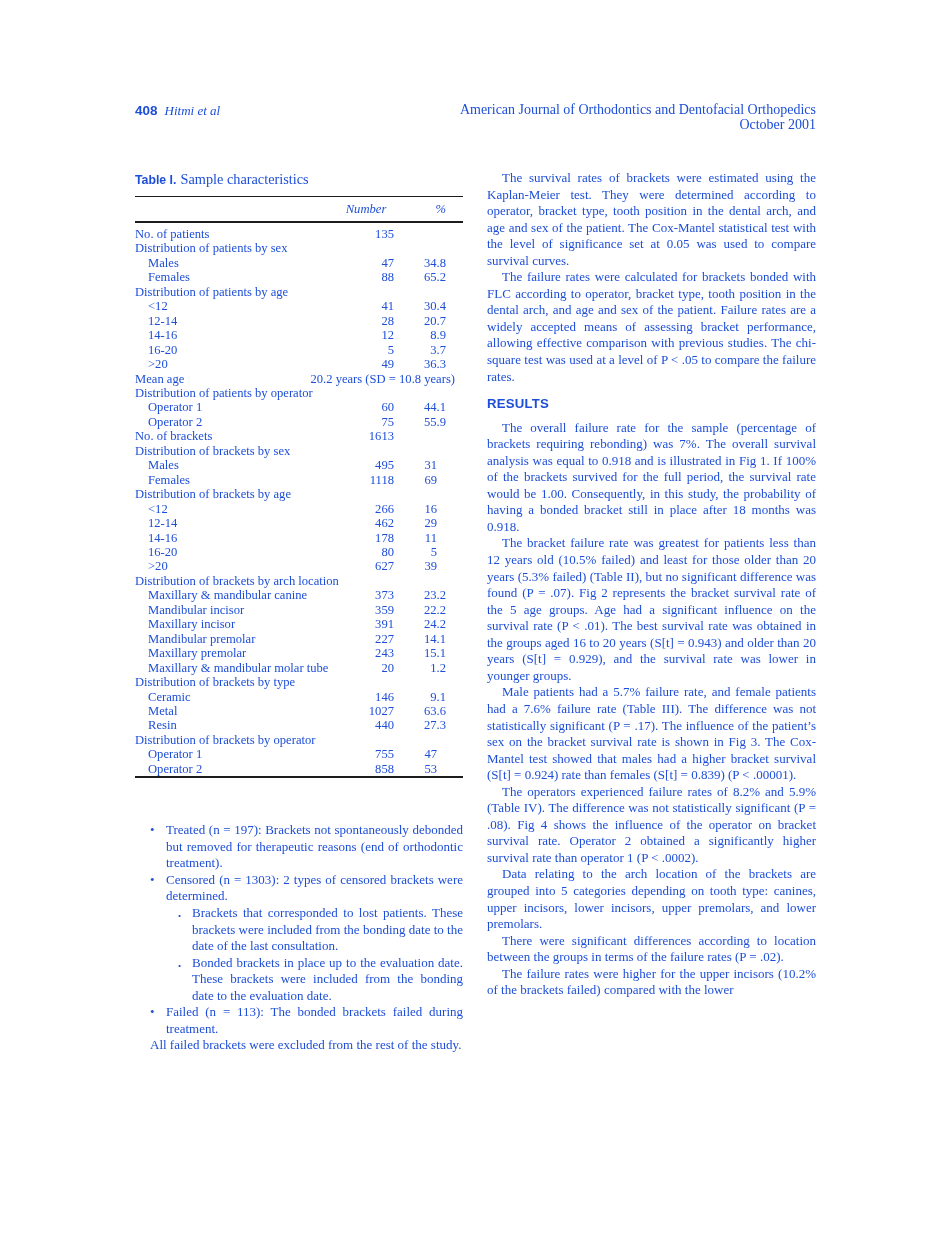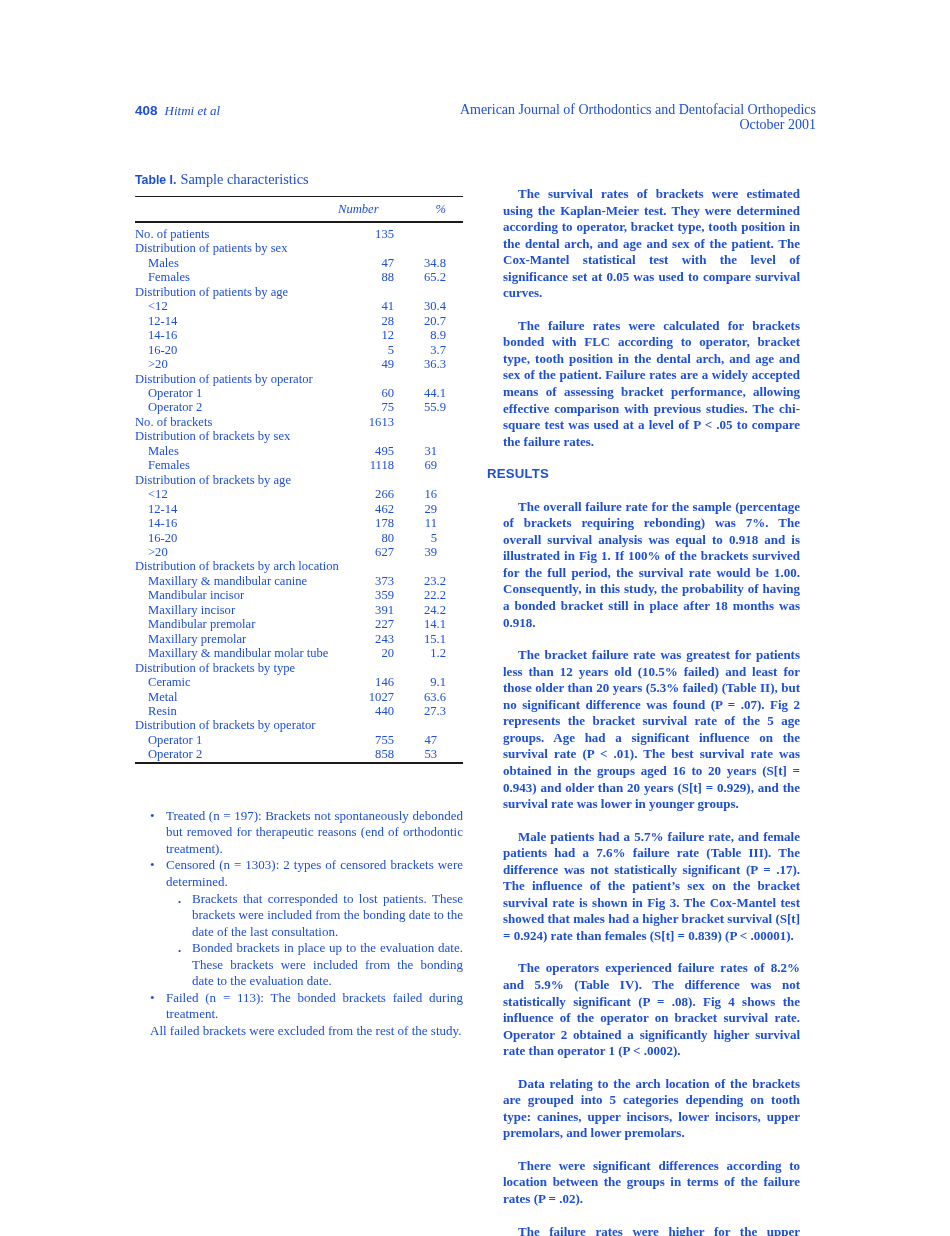--- a/index.html
+++ b/index.html
@@ -16,21 +16,21 @@
 
   
   .col-left{position:absolute;left:135px;top:170px;width:328px;}
   .caption{margin:0 0 8px 0;}
   .cap-label{font-family:Liberation Sans, sans-serif;font-weight:700;font-size:12.3px;}
   .cap-title{font-size:14.3px;}
 
   .stable{border-top:1px solid #1c1c1c;border-bottom:2px solid #1c1c1c;font-size:12.6px;}
   .thead{display:flex;border-bottom:2px solid #1c1c1c;padding:5px 17px 4px 0;font-style:italic;}
   .thead .hlabel{flex:1;}
-  .thead .hnum{width:56px;text-align:left;}
+  .thead .hnum{width:56px;text-align:center;}
   .thead .hpct{width:52px;text-align:right;}
   .tbody{padding:4px 0 0 0;}
   .trow{display:flex;padding-right:17px;line-height:14.45px;}
   .trow .tlabel{flex:1;white-space:nowrap;}
   .trow.ind .tlabel{padding-left:13px;}
   .trow .tnum{width:56px;text-align:right;white-space:nowrap;}
   .trow .tpct{width:52px;text-align:right;white-space:nowrap;}
   .trow .tpct.int{padding-right:9px;width:43px;}
   .trow.spanrow{padding-right:8px;}
   .trow .tspan{flex:1;text-align:right;white-space:nowrap;}
@@ -40,21 +40,21 @@
   .note{position:relative;margin:0;}
   .note.lvl1{padding-left:31px;}
   .note.lvl1 .marker{position:absolute;left:15px;}
   .note.lvl2{padding-left:57px;}
   .note.lvl2 .marker{position:absolute;left:43px;font-size:9px;top:3px;}
   .closing{margin:0;text-indent:15px;text-align:justify;font-size:13px;line-height:16.55px;}
 
   
   .col-right{position:absolute;left:487px;top:170px;width:329px;
              font-size:13px;line-height:16.55px;text-align:justify;}
-  .para{margin:16px;text-indent:15px;font-weight:bold;}
+  .para{margin:0;text-indent:15px;}
   .results-h{font-family:"Liberation Sans",sans-serif;font-weight:700;font-size:13.2px;
              letter-spacing:.2px;margin:11px 0 7px 0;text-align:left;}
 </style>
 </head>
 <body>
 
 <div class="page">
 
   <div class="rhead">
     <div class="rhead-left">
@@ -121,20 +121,24 @@
           </div>
           <div class="trow ind">
             <span class="tlabel">16-20</span>
             <span class="tnum">5</span>
             <span class="tpct">3.7</span>
           </div>
           <div class="trow ind">
             <span class="tlabel">&gt;20</span>
             <span class="tnum">49</span>
             <span class="tpct">36.3</span>
+          </div>
+          <div class="trow spanrow">
+            <span class="tlabel">Mean age</span>
+            <span class="tspan">20.2 years (SD = 10.8 years)</span>
           </div>
           <div class="trow">
             <span class="tlabel">Distribution of patients by operator</span>
             <span class="tnum"></span>
             <span class="tpct"></span>
           </div>
           <div class="trow ind">
             <span class="tlabel">Operator 1</span>
             <span class="tnum">60</span>
             <span class="tpct">44.1</span>

